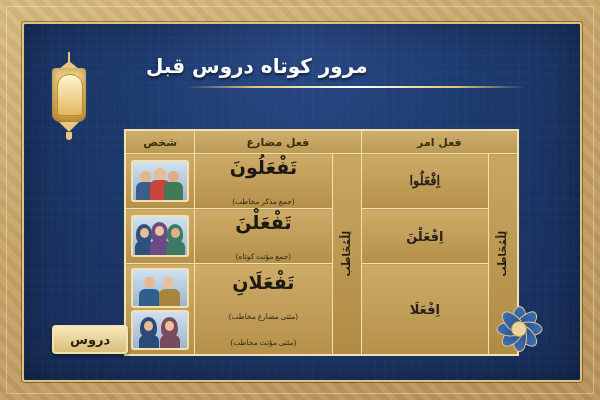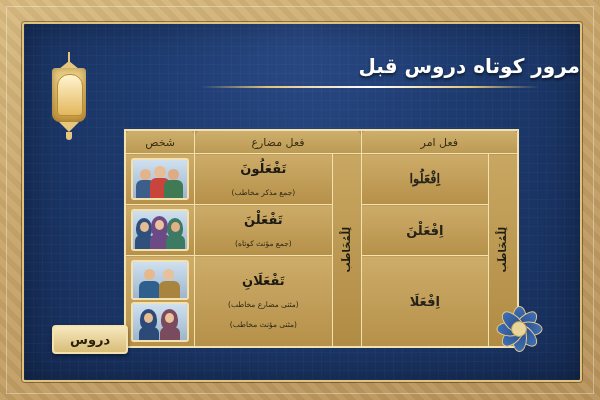--- a/index.html
+++ b/index.html
@@ -48,21 +48,21 @@
   }
   .lantern .glass{
     position:absolute;left:11px;top:22px;width:24px;height:40px;
     background:linear-gradient(180deg,#fff4cf,#e3b75d);
     border-radius:12px 12px 4px 4px;
     border:1px solid #b98c36;
   }
   .lantern .bot{position:absolute;left:13px;top:70px;width:20px;height:10px;background:#e6c77e;clip-path:polygon(0 0,100% 0,50% 100%);}
   .lantern .knob{position:absolute;left:20px;top:80px;width:6px;height:8px;background:#e6c77e;border-radius:0 0 3px 3px;}
 
-  .title-wrap{position:absolute;left:136px;top:30px;width:420px;text-align:right;}
+  .title-wrap{position:absolute;left:122px;top:30px;width:420px;text-align:left;}
   .title{
     color:#ffffff;font-size:20px;font-weight:bold;direction:rtl;
     font-family:"DejaVu Sans", sans-serif;
     text-shadow:0 2px 3px rgba(0,0,0,.6);
     letter-spacing:0px;
   }
   .title-rule{
     margin:8px auto 0;width:340px;height:2px;
     background:linear-gradient(90deg,rgba(224,194,122,0) 0%,#e0c27a 20%,#ffffff 50%,#e0c27a 80%,rgba(224,194,122,0) 100%);
   }
@@ -76,26 +76,26 @@
   }
   .tbl td,.tbl th{
     border:1px solid #f3e2b0;
     color:#26231c;
     text-align:center;
     vertical-align:middle;
     padding:2px 3px;
   }
   .tbl th{
     background:linear-gradient(180deg,#cdae6c,#bb9a54);
-    color:#3a2f12;font-size:11px;font-weight:normal;height:18px;border-radius:7px;
+    color:#3a2f12;font-size:11px;font-weight:bold;height:18px;
   }
   .cell-gold{background:linear-gradient(180deg,#cdac69,#b59049);}
   .cell-gold2{background:linear-gradient(180deg,#c8a762,#b08b44);}
-  .verb{font-size:13px;font-weight:bold;color:#1c1a12;line-height:1.25;direction:rtl;}
-  .gloss{font-size:7.5px;color:#2d2815;line-height:1.25;direction:rtl;margin-top:11px;}
+  .verb{font-size:19px;font-weight:bold;color:#1c1a12;line-height:1.25;direction:rtl;}
+  .gloss{font-size:7.5px;color:#2d2815;line-height:1.25;direction:rtl;margin-top:17px;font-family:Liberation Serif, serif;}
   .side{
     width:22px;
   }
   .side span{
     display:block;
     writing-mode:vertical-rl;
     transform:rotate(180deg);
     font-size:10px;font-weight:bold;color:#1e1b10;
     margin:0 auto;letter-spacing:0px;direction:rtl;
   }

